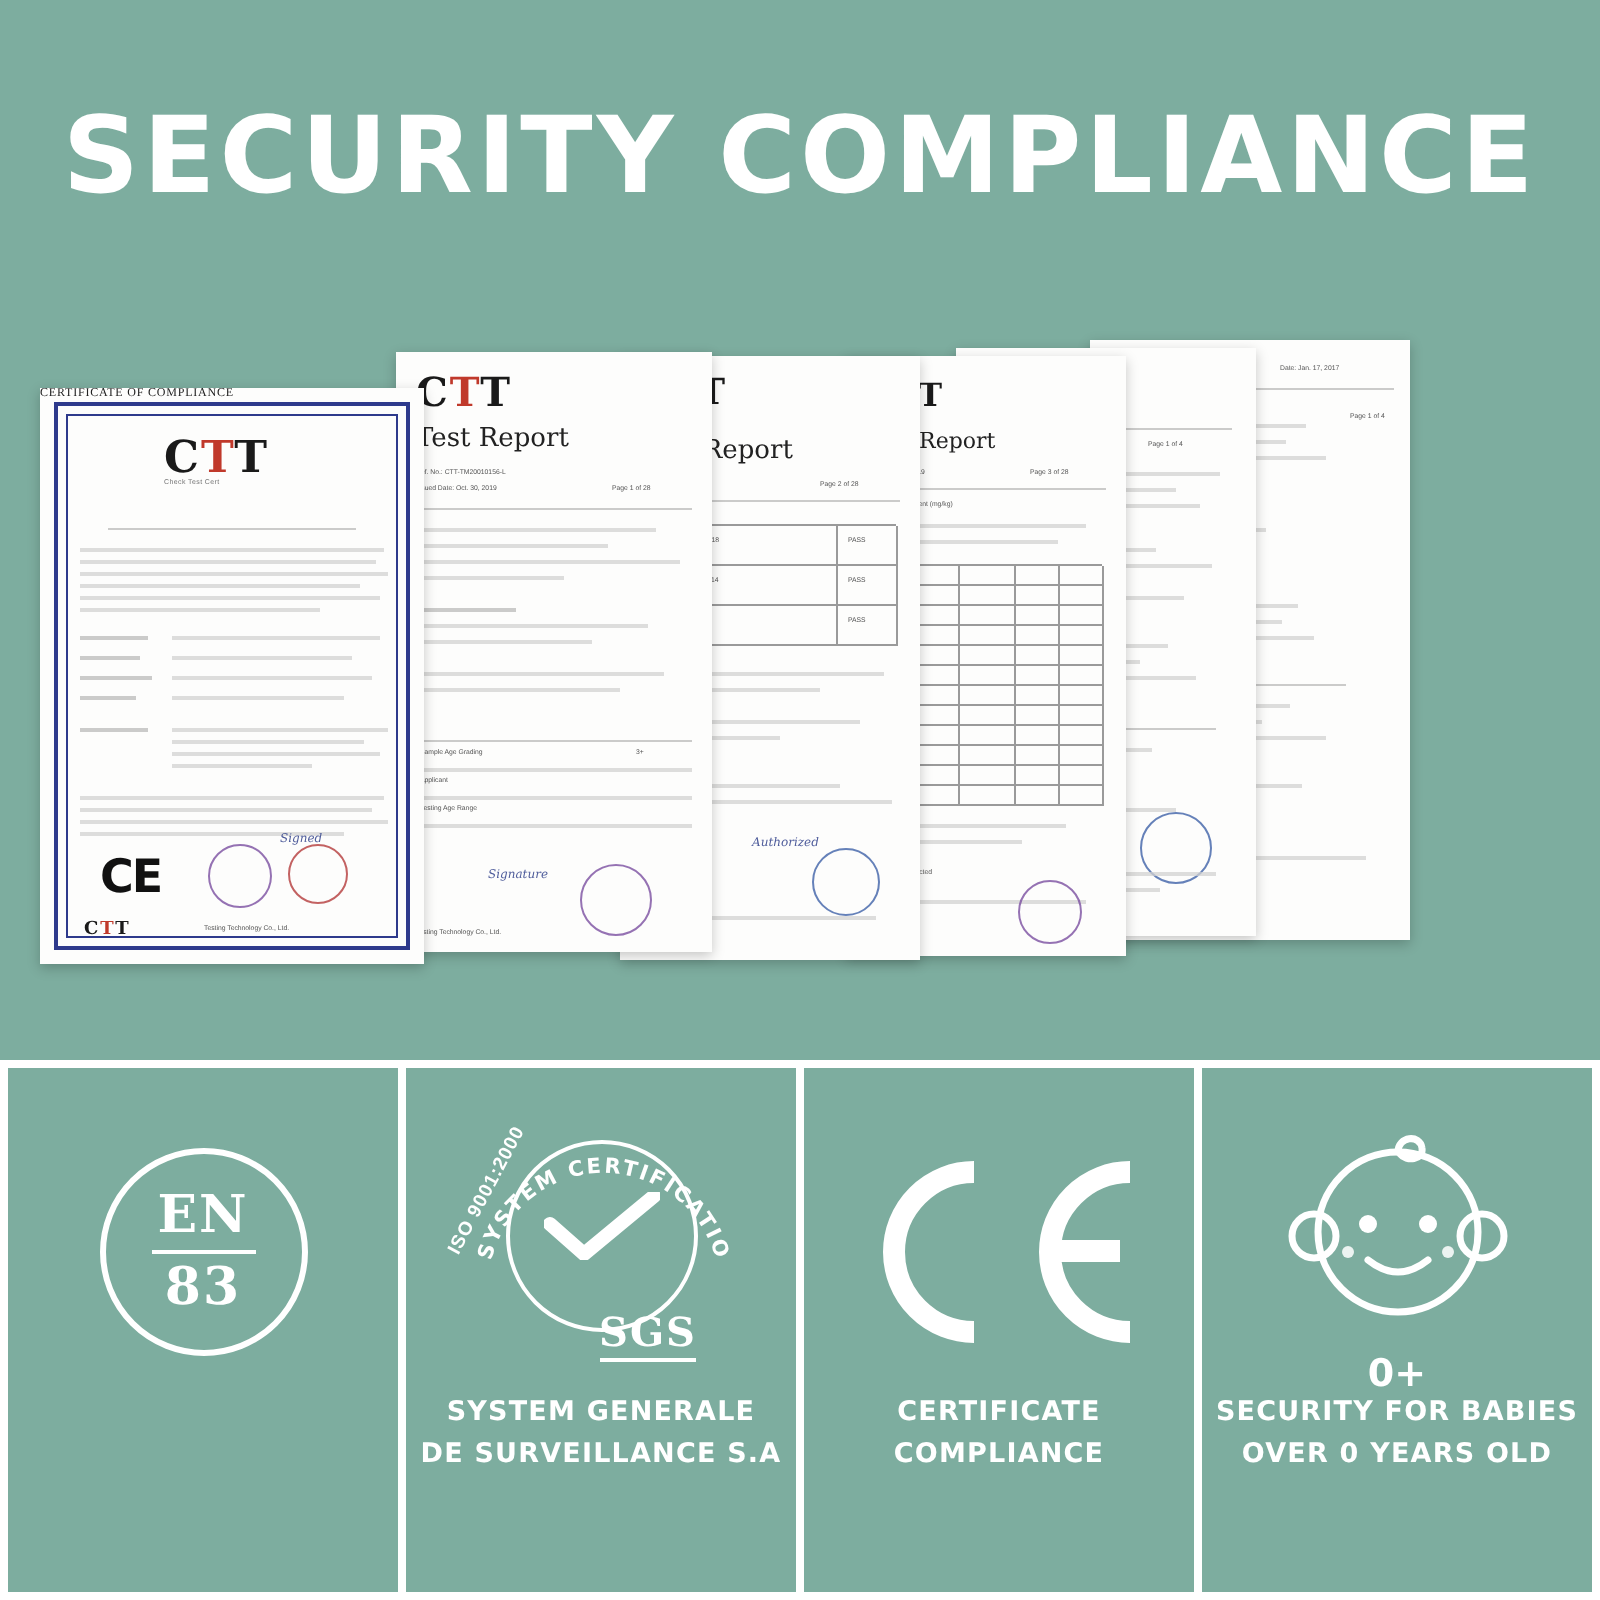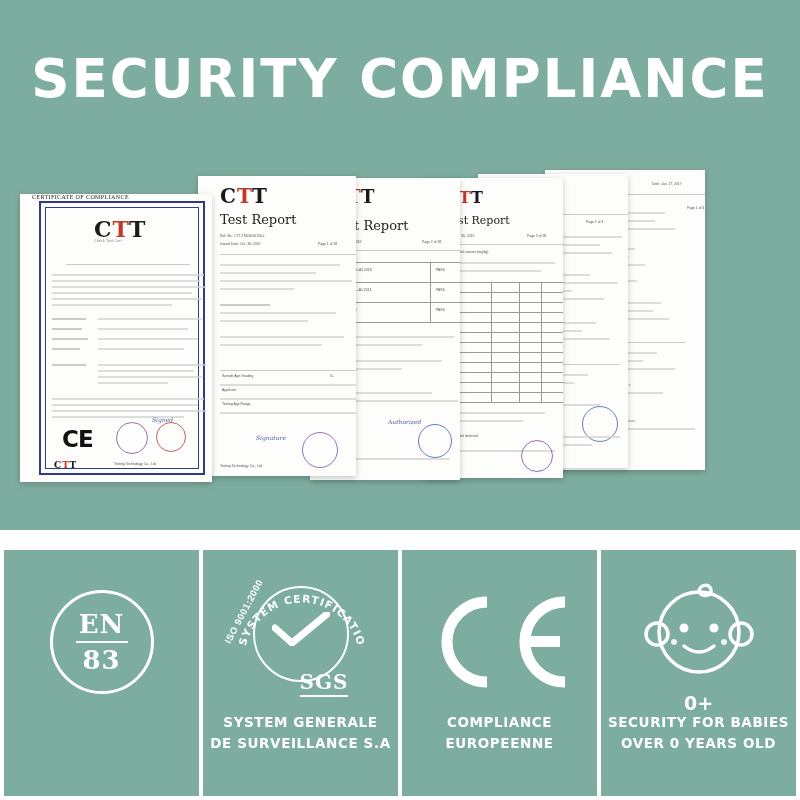--- a/index.html
+++ b/index.html
@@ -34,21 +34,21 @@
     position: absolute;
     top: 150px; left: 0;
     width: 800px; height: 360px;
   }
   .doc {
     position: absolute;
     background: #fdfdfc;
     box-shadow: 0 2px 6px rgba(0,0,0,0.22);
     overflow: hidden;
   }
-  .doc .inner { position: absolute; inset: 0; margin-left: 12px; }
+  .doc .inner { position: absolute; inset: 0; }
 
   
   .ln {
     position: absolute;
     background: #b9b9b9;
     height: 1.5px;
     opacity: .75;
   }
   .ln.lt { background: #d2d2d2; }
 
@@ -141,21 +141,21 @@
     border-bottom: 1px solid #9a9a9a;
   }
 
   
   .badges {
     position: absolute;
     left: 0; bottom: 0;
     width: 800px; height: 270px;
     display: flex;
     gap: 4px;
-    padding: 20px 4px 4px 4px;
+    padding: 4px 4px 4px 4px;
     background: #ffffff;
   }
   .badge {
     flex: 1 1 0;
     background: #7dad9f;
     position: relative;
     display: flex;
     flex-direction: column;
     align-items: center;
     justify-content: flex-start;
@@ -536,22 +536,22 @@
 
     <div class="badge">
       <div class="art">
         <svg width="150" height="100" viewBox="0 0 150 100">
           <path d="M62,10 A40,40 0 1 0 62,90" fill="none" stroke="#ffffff" stroke-width="11"></path>
           <path d="M140,10 A40,40 0 1 0 140,90" fill="none" stroke="#ffffff" stroke-width="11"></path>
           <rect x="99" y="44" width="36" height="11" fill="#ffffff"></rect>
         </svg>
       </div>
       <div class="cap">
+        <div>CERTIFICATE</div>
         <div>COMPLIANCE</div>
-        <div>EUROPEENNE</div>
       </div>
     </div>
 
     <div class="badge">
       <div class="art">
         <div class="baby">
           <svg width="130" height="102" viewBox="0 0 130 102">
 
             <circle cx="23" cy="52" r="11" fill="none" stroke="#ffffff" stroke-width="3.5"></circle>
             <circle cx="107" cy="52" r="11" fill="none" stroke="#ffffff" stroke-width="3.5"></circle>

